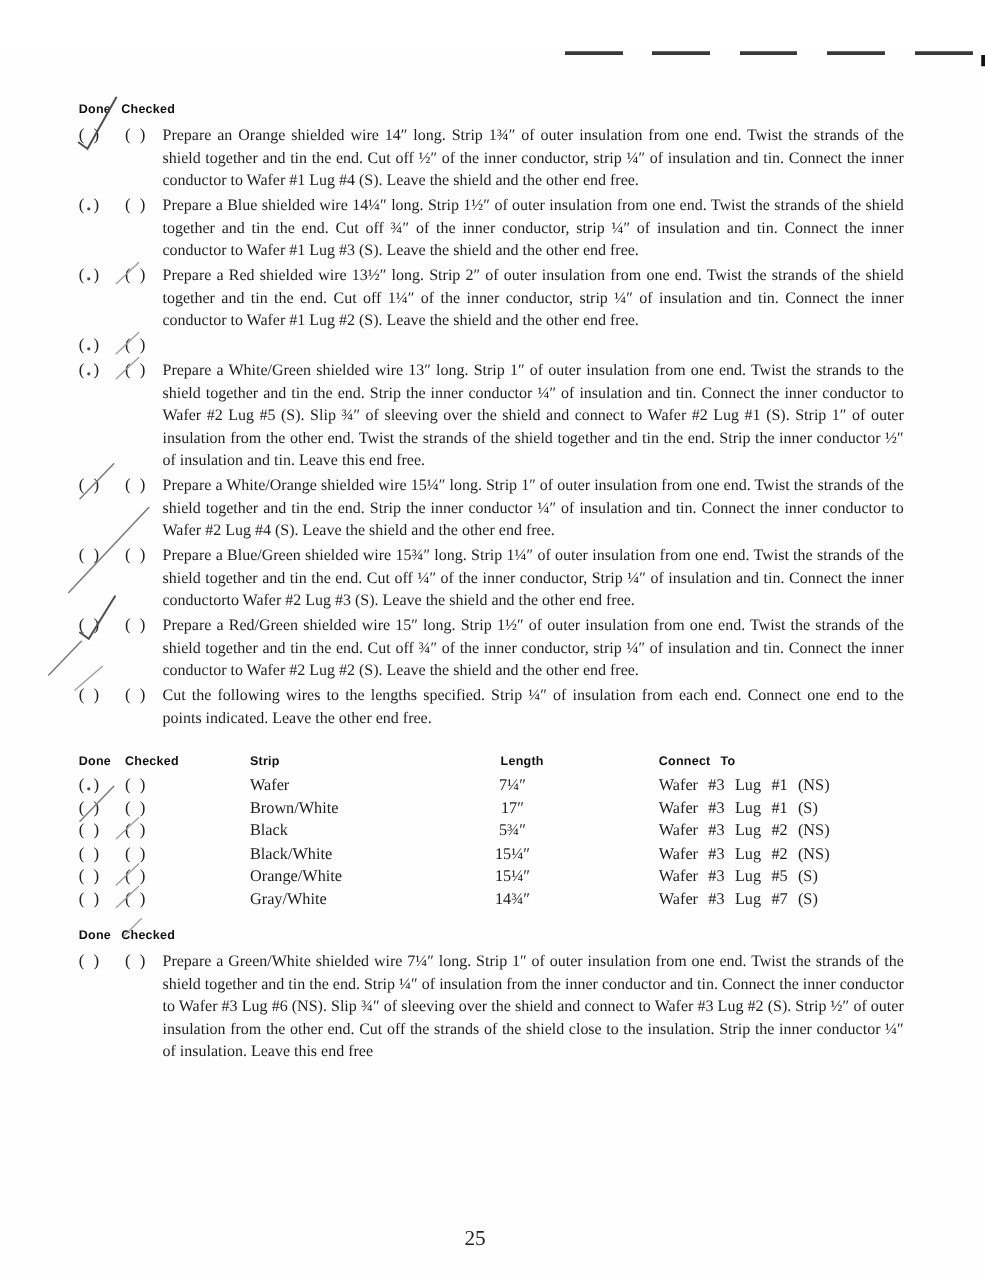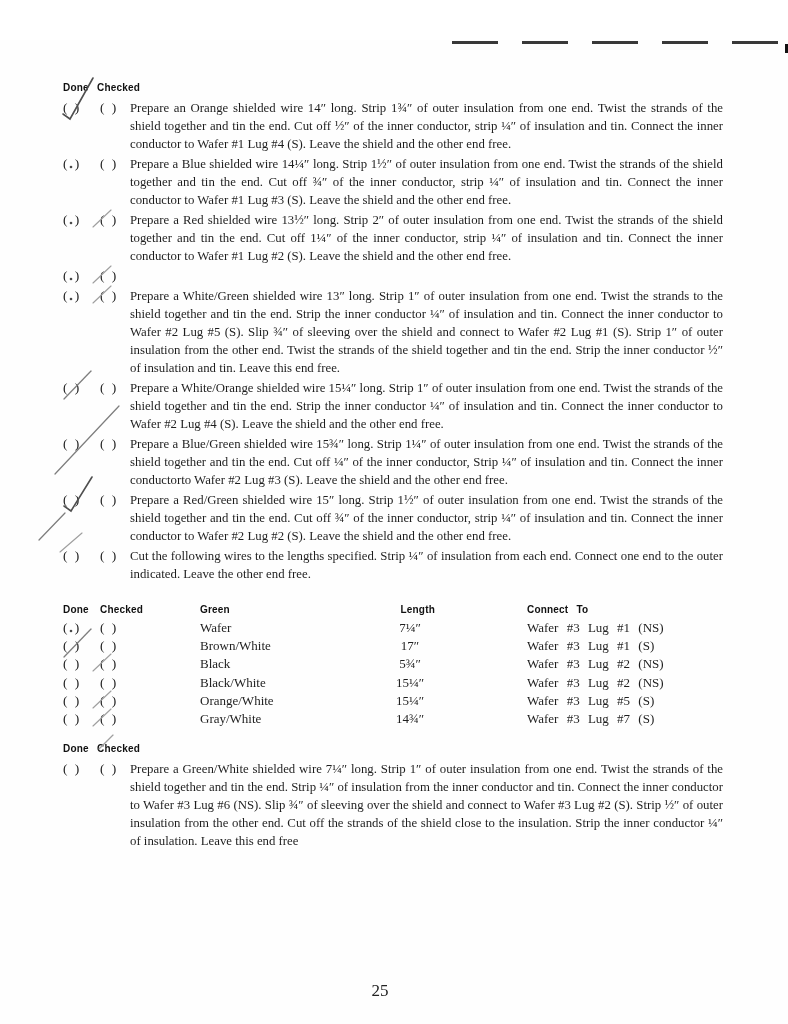--- a/index.html
+++ b/index.html
@@ -135,29 +135,29 @@
               <path d="M1 14 L8 19 L29 -15"></path>
             </svg></span>
           <span class="cb cb-checked">( )</span>
           <div class="itext">Prepare a Red/Green shielded wire 15″ long. Strip 1½″ of outer insulation from one end. Twist the strands of the shield together and tin the end. Cut off ¾″ of the inner conductor, strip ¼″ of insulation and tin. Connect the inner conductor to Wafer #2 Lug #2 (S). Leave the shield and the other end free.</div>
         </div>
         <div class="item">
           <span class="cb cb-done">( )<svg class="mark">
               <path class="lt" d="M-3 4 L19 -15"></path>
             </svg></span>
           <span class="cb cb-checked">( )</span>
-          <div class="itext">Cut the following wires to the lengths specified. Strip ¼″ of insulation from each end. Connect one end to the outer indicated. Leave the other end free.</div>
+          <div class="itext">Cut the following wires to the lengths specified. Strip ¼″ of insulation from each end. Connect one end to the points indicated. Leave the other end free.</div>
         </div>
       </div>
 
     <div class="wtable">
       <div class="trow thead">
         <span class="t-done">Done</span>
         <span class="t-checked">Checked</span>
-        <span class="t-color">Green</span>
+        <span class="t-color">Strip</span>
         <span class="t-length">Length</span>
         <span class="t-connect">Connect To</span>
       </div>
       <div id="tbody">
           <div class="trow">
             <span class="cb cb-done">( )<svg class="mark">
                 <circle cx="8" cy="11" r="1.3"></circle>
               </svg></span>
             <span class="cb cb-checked">( )</span>
             <span class="t-color">Wafer</span>

